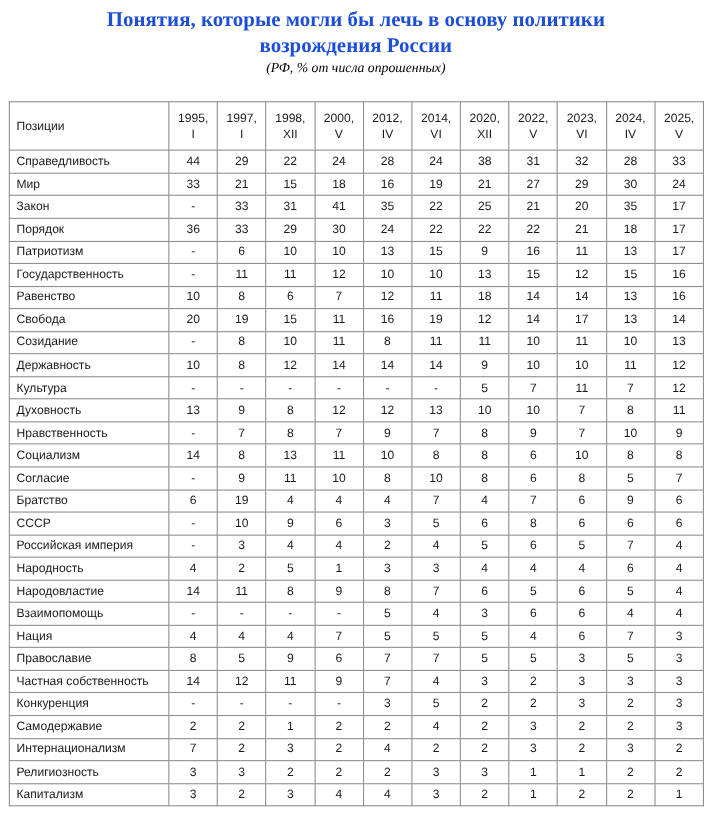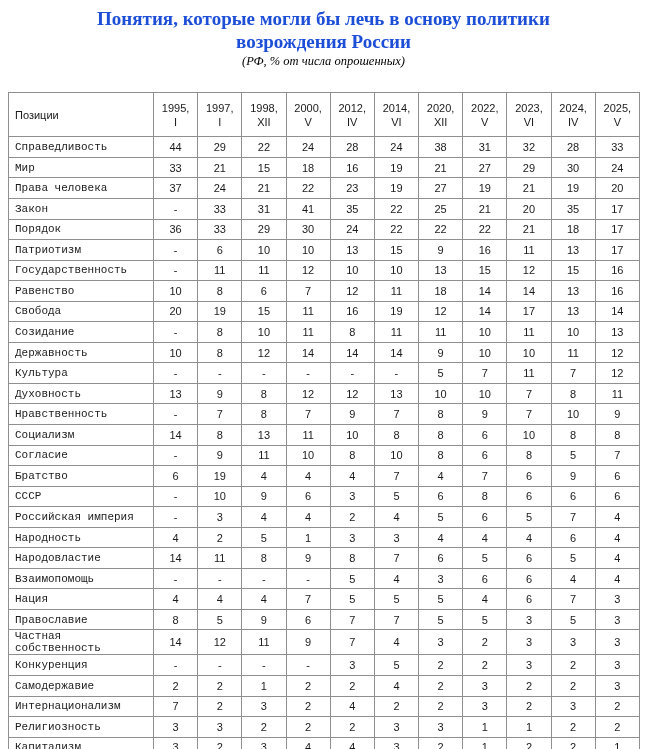--- a/index.html
+++ b/index.html
@@ -55,21 +55,20 @@
   }
   .data-table th.col-h {
     vertical-align: middle;
     white-space: pre-line;
     line-height: 1.3;
   }
   .data-table td.row-label {
     text-align: left;
     padding-left: 6px;
     vertical-align: middle;
-    font-family: Liberation Mono, monospace;
   }
   .data-table td.cell {
     text-align: center;
     vertical-align: middle;
   }
 </style>
 </head>
 <body>
 
 <div>
@@ -127,34 +126,20 @@
           <td class="cell">18</td>
           <td class="cell">16</td>
           <td class="cell">19</td>
           <td class="cell">21</td>
           <td class="cell">27</td>
           <td class="cell">29</td>
           <td class="cell">30</td>
           <td class="cell">24</td>
         </tr>
         <tr>
-          <td class="row-label">Права человека</td>
-          <td class="cell">37</td>
-          <td class="cell">24</td>
-          <td class="cell">21</td>
-          <td class="cell">22</td>
-          <td class="cell">23</td>
-          <td class="cell">19</td>
-          <td class="cell">27</td>
-          <td class="cell">19</td>
-          <td class="cell">21</td>
-          <td class="cell">19</td>
-          <td class="cell">20</td>
-        </tr>
-        <tr>
           <td class="row-label">Закон</td>
           <td class="cell">-</td>
           <td class="cell">33</td>
           <td class="cell">31</td>
           <td class="cell">41</td>
           <td class="cell">35</td>
           <td class="cell">22</td>
           <td class="cell">25</td>
           <td class="cell">21</td>
           <td class="cell">20</td>

